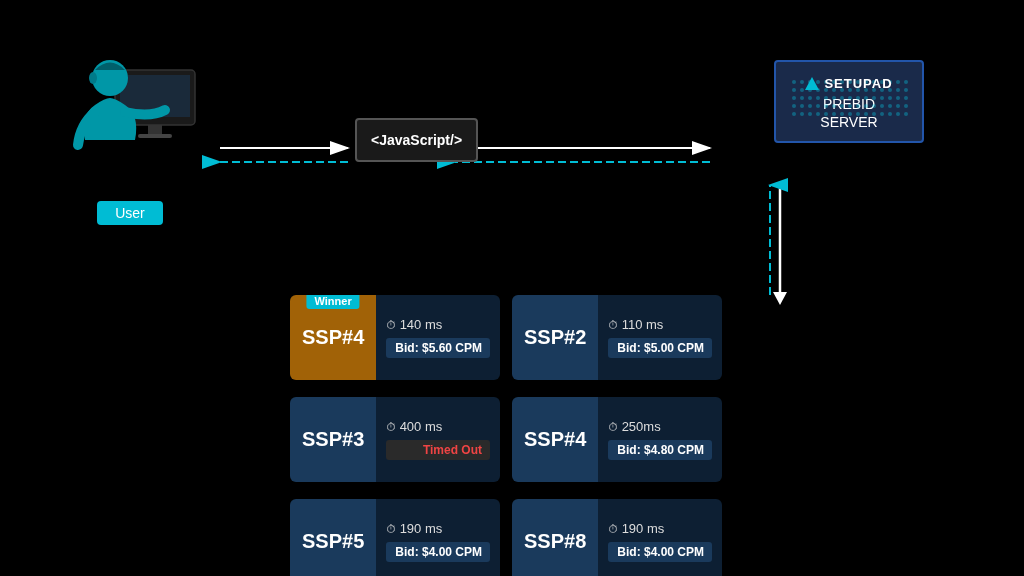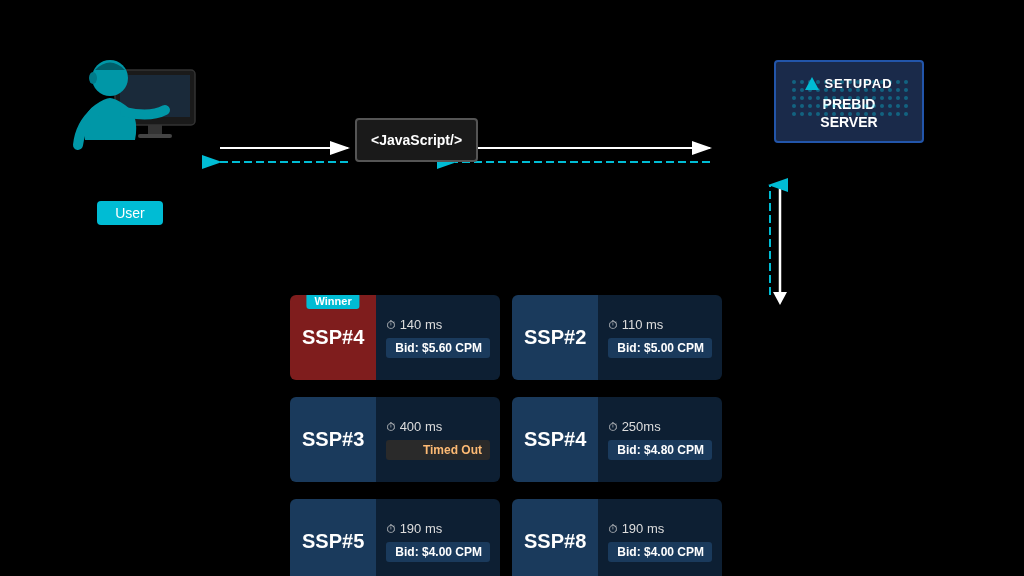--- a/index.html
+++ b/index.html
@@ -78,21 +78,21 @@
       color: #fff;
       display: flex;
       align-items: center;
       justify-content: center;
       gap: 4px;
       margin-bottom: 4px;
     }
 
     .server-title {
       font-size: 14px;
-      font-weight: bold;
+      font-weight: normal;
       color: #fff;
       line-height: 1.3;
     }
 
     svg.arrows {
       position: absolute;
       top: 0;
       left: 0;
       width: 1024px;
       height: 576px;
@@ -126,21 +126,21 @@
       font-weight: bold;
       display: flex;
       align-items: center;
       justify-content: center;
       padding: 0 12px;
       min-width: 80px;
       position: relative;
     }
 
     .ssp-label.winner-label {
-      background: #7f1d1d;
+      background: #a16207;
     }
 
     .winner-badge {
       position: absolute;
       top: -2px;
       left: 50%;
       transform: translateX(-50%);
       background: #00bcd4;
       color: #fff;
       font-size: 11px;
@@ -174,21 +174,21 @@
       color: #fff;
       font-size: 12px;
       font-weight: bold;
       padding: 3px 8px;
       border-radius: 3px;
       text-align: right;
     }
 
     .ssp-bid.timed-out {
       background: #2a2a2a;
-      color: #fdba74;
+      color: #ef4444;
     }
 
     .clock-icon {
       font-size: 12px;
     }
   </style>
 </head>
 <body>
 
 <div class="diagram">

